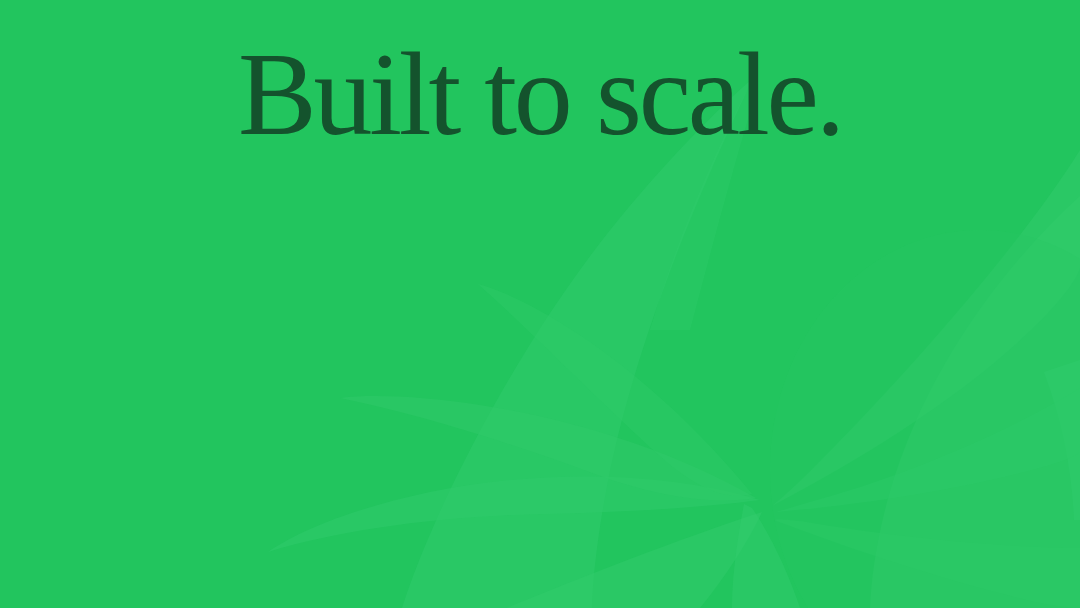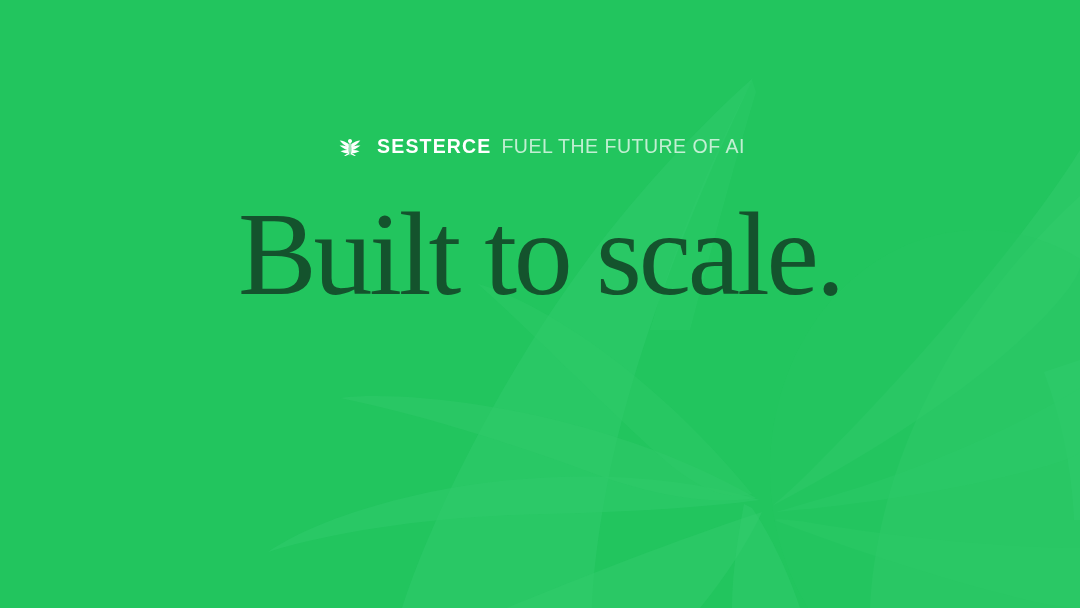--- a/index.html
+++ b/index.html
@@ -134,44 +134,19 @@
 
         <ellipse cx="980" cy="470" rx="210" ry="240" fill="#28c765" opacity="0.30"></ellipse>
 
         <path d="M752 80 C 716 150, 676 240, 650 330 L 690 330 C 712 246, 736 158, 756 92 Z" fill="#33cd6e" opacity="0.30"></path>
       </g>
     </svg>
   </div>
 
   <div class="content">
 
-    <div class="brand-row">
-
-      <span class="brand-mark">
-        <svg viewBox="0 0 60 48" aria-hidden="true">
-          <g fill="#ffffff">
-
-            <path d="M30 8 C 32.2 8, 34 9.9, 34 12.2 C 34 14.1, 32.8 15.7, 31.1 16.2 L 31.1 30 C 31.1 34.4, 30.7 38.6, 30 42 C 29.3 38.6, 28.9 34.4, 28.9 30 L 28.9 16.2 C 27.2 15.7, 26 14.1, 26 12.2 C 26 9.9, 27.8 8, 30 8 Z"></path>
-
-            <path d="M27.5 18 C 22 14, 15.5 11.5, 9.5 11 C 13 15.5, 18.5 20.5, 24.5 24 C 26 24.9, 27.1 25.2, 27.8 25 Z"></path>
-            <path d="M27.2 24 C 21.8 21.6, 15.2 20.6, 9.2 21 C 13.2 24.6, 19 28, 24.6 30 C 26 30.5, 27 30.5, 27.6 30.1 Z"></path>
-            <path d="M27.2 30 C 22 29.6, 16 30.4, 11 32.4 C 15.4 34.8, 21 36.4, 26 36.6 C 27 36.6, 27.6 36.4, 27.9 36 Z"></path>
-            <path d="M27.6 35.4 C 24 37, 20.6 39.4, 18 42.2 C 21.6 42, 25 40.8, 27.4 39 C 28.1 38.5, 28.4 38, 28.4 37.4 Z"></path>
-
-            <path d="M32.5 18 C 38 14, 44.5 11.5, 50.5 11 C 47 15.5, 41.5 20.5, 35.5 24 C 34 24.9, 32.9 25.2, 32.2 25 Z"></path>
-            <path d="M32.8 24 C 38.2 21.6, 44.8 20.6, 50.8 21 C 46.8 24.6, 41 28, 35.4 30 C 34 30.5, 33 30.5, 32.4 30.1 Z"></path>
-            <path d="M32.8 30 C 38 29.6, 44 30.4, 49 32.4 C 44.6 34.8, 39 36.4, 34 36.6 C 33 36.6, 32.4 36.4, 32.1 36 Z"></path>
-            <path d="M32.4 35.4 C 36 37, 39.4 39.4, 42 42.2 C 38.4 42, 35 40.8, 32.6 39 C 31.9 38.5, 31.6 38, 31.6 37.4 Z"></path>
-          </g>
-        </svg>
-      </span>
-
-      <span class="brand-name">SESTERCE</span>
-
-      <span class="brand-tagline">FUEL THE FUTURE OF AI</span>
-    </div>
 
     <div class="headline">
       <span class="headline-line line-light">Built to scale.</span>
     </div>
 
   </div>
 </div>
 
 </body></html>

